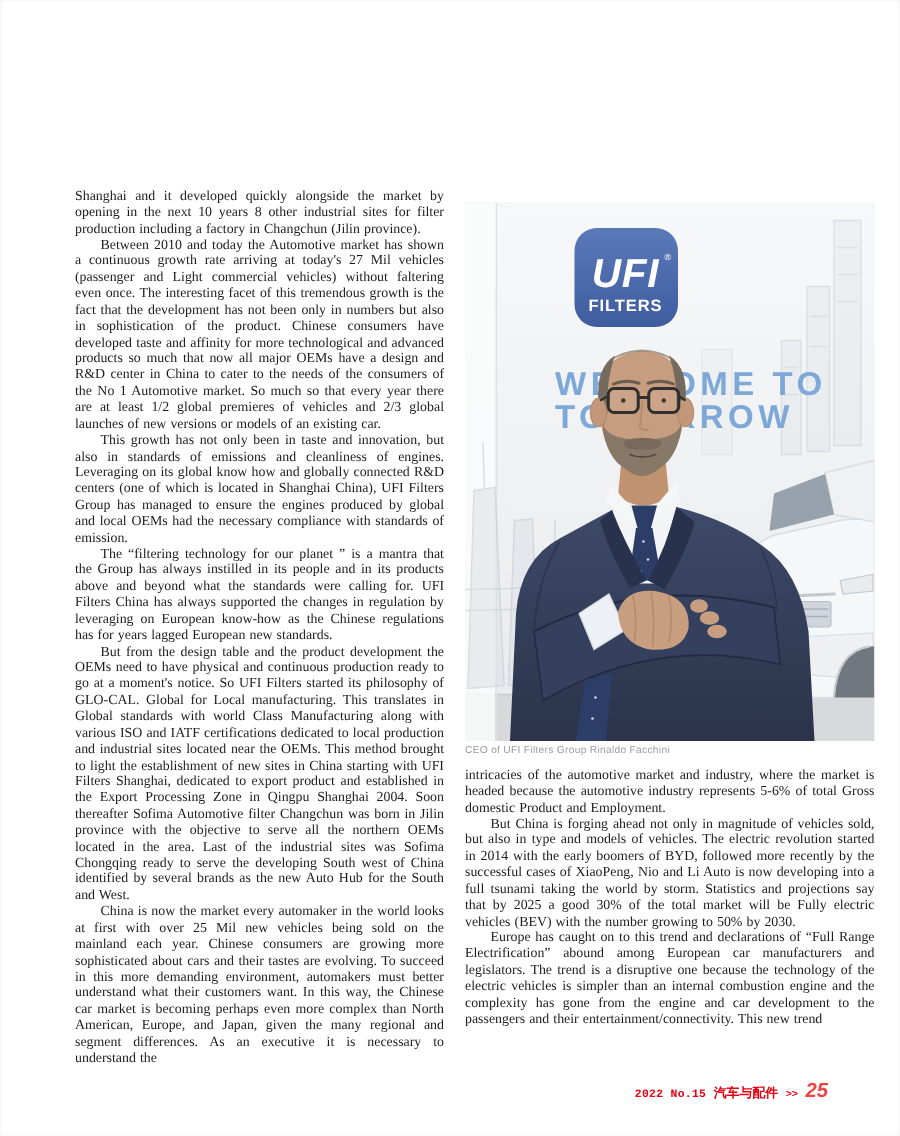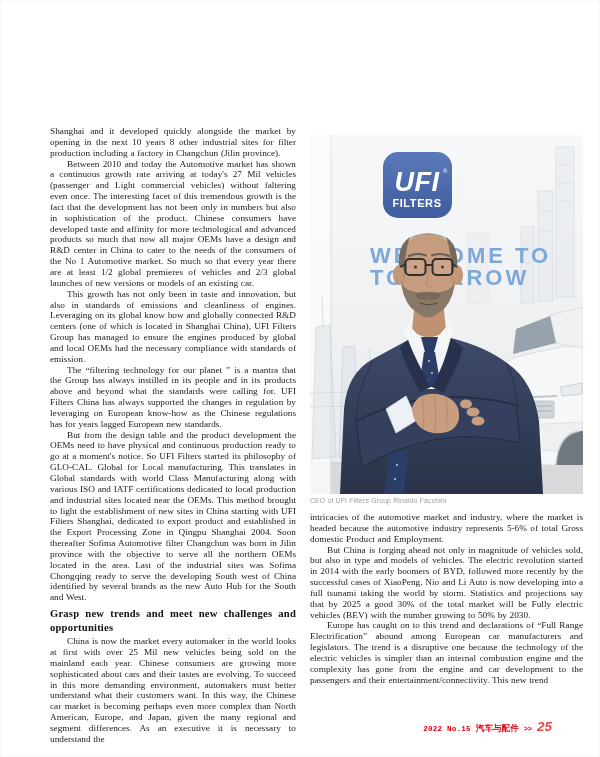--- a/index.html
+++ b/index.html
@@ -51,21 +51,20 @@
 <body>
 
 <div class="page">
 
   <div class="col-left">
     <p class="body noindent">Shanghai and it developed quickly alongside the market by opening in the next 10 years 8 other industrial sites for filter production including a factory in Changchun (Jilin province).</p>
     <p class="body">Between 2010 and today the Automotive market has shown a continuous growth rate arriving at today's 27 Mil vehicles (passenger and Light commercial vehicles) without faltering even once.  The interesting facet of this tremendous growth is the fact that the development has not been only in numbers but also in sophistication of the product.  Chinese consumers have developed taste and affinity for more technological and advanced products so much that now all major OEMs have a design and R&amp;D center in China to cater to the needs of the consumers of the No 1 Automotive market.  So much so that every year there are at least 1/2 global premieres of vehicles and 2/3 global launches of new versions or models of an existing car.</p>
     <p class="body">This growth has not only been in taste and innovation, but also in standards of emissions and cleanliness of engines. Leveraging on its global know how and globally connected R&amp;D centers (one of which is located in Shanghai China), UFI Filters Group has managed to ensure the engines produced by global and local OEMs had the necessary compliance with standards of emission.</p>
     <p class="body">The “filtering technology for our planet ” is a mantra that the Group has always instilled in its people and in its products above and beyond what the standards were calling for.  UFI Filters China has always supported the changes in regulation by leveraging on European know-how as the Chinese regulations has for years lagged European new standards.</p>
     <p class="body">But from the design table and the product development the OEMs need to have physical and continuous production ready to go at a moment's notice.  So UFI Filters started its philosophy of GLO-CAL. Global for Local manufacturing.  This translates in Global standards with world Class Manufacturing along with various ISO and IATF certifications dedicated to local production and industrial sites located near the OEMs.   This method brought to light the establishment of new sites in China starting with UFI Filters Shanghai, dedicated to export product and established in the Export Processing Zone in Qingpu Shanghai 2004. Soon thereafter Sofima Automotive filter Changchun was born in Jilin province with the objective to serve all the northern OEMs located in the area.  Last of the industrial sites was Sofima Chongqing ready to serve the developing South west of China identified by several brands as the new Auto Hub for the South and West.</p>
-    <h2 class="section">Grasp new trends and meet new challenges and opportunities</h2>
     <p class="body">China is  now   the market every automaker in the world looks at first with over 25 Mil new vehicles being sold on the mainland each year. Chinese consumers are growing more sophisticated about cars and their tastes are evolving.  To succeed in this more demanding environment, automakers must better understand what their customers want.  In this way, the Chinese car market is becoming perhaps even more complex than North American, Europe, and Japan, given the many regional and segment differences. As an executive it is necessary to understand the</p>
   </div>
 
   <div class="col-right">
 
     <div class="photo">
       <svg width="273" height="359" viewBox="0 0 273 359" xmlns="http://www.w3.org/2000/svg">
         <defs>
           <linearGradient id="bgGrad" x1="0" y1="0" x2="0" y2="1">
             <stop offset="0" stop-color="#f7f8f9"></stop>

